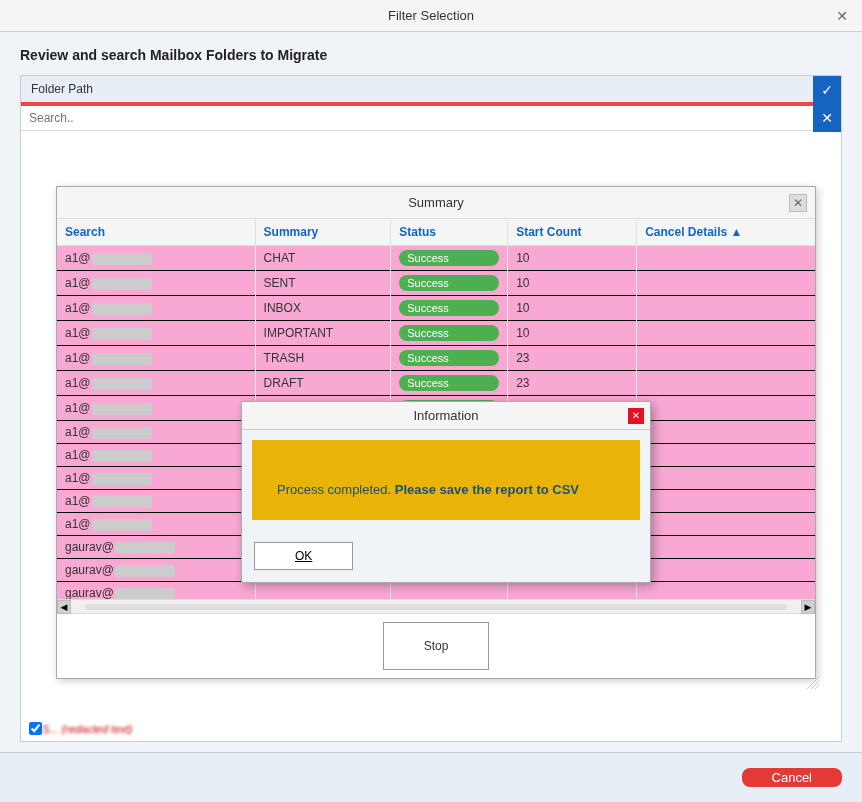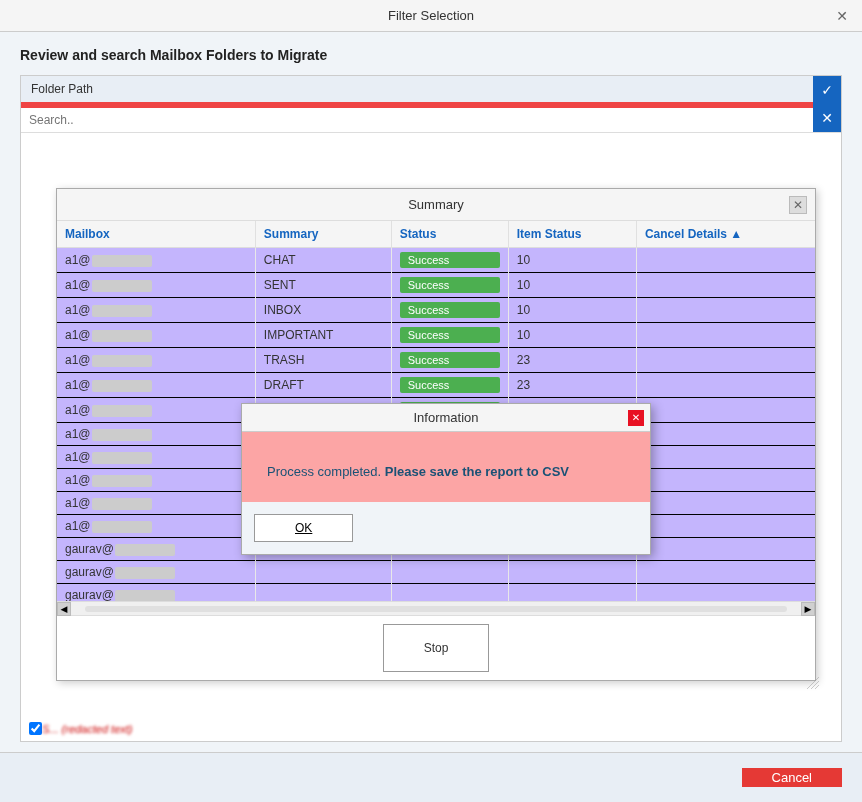--- a/index.html
+++ b/index.html
@@ -74,21 +74,21 @@
       border: 1px solid #ccc;
       flex: 1;
       display: flex;
       flex-direction: column;
       overflow: hidden;
       position: relative;
     }
 
     .folder-path-header {
       background: #e8eef5;
-      border-bottom: 6px solid #ef4444;
+      border-bottom: 4px solid #ef4444;
       padding: 6px 30px 6px 10px;
       display: flex;
       align-items: center;
       justify-content: space-between;
       flex-shrink: 0;
     }
     .folder-path-label {
       font-size: 12px;
       color: #333;
     }
@@ -145,21 +145,21 @@
     .search-icon {
       color: #1565c0;
       font-size: 14px;
     }
 
     .summary-dialog {
       position: absolute;
       top: 55px;
       left: 35px;
       width: 760px;
-      background: #c4b5fd;
+      background: #f9a8d4;
       border: 1px solid #aaa;
       box-shadow: 2px 2px 8px rgba(0,0,0,0.2);
       display: flex;
       flex-direction: column;
     }
 
     .summary-title-bar {
       background: #f5f5f5;
       border-bottom: 1px solid #ddd;
       height: 32px;
@@ -222,21 +222,21 @@
       font-size: 12px;
       color: #333;
       border-right: 1px solid #e8e8e8;
     }
     tbody td:last-child { border-right: none; }
 
     .status-badge {
       background: #4caf50;
       color: white;
       padding: 2px 8px;
-      border-radius: 2px;
+      border-radius: 8px;
       font-size: 11px;
       display: inline-block;
       width: 100%;
     }
 
     
     .stop-area {
       display: flex;
       justify-content: center;
       padding: 8px;
@@ -297,21 +297,21 @@
       gap: 10px;
       flex-shrink: 0;
     }
     .btn-cancel {
       background: #e53935;
       color: white;
       border: none;
       padding: 2px 30px;
       font-size: 13px;
       cursor: pointer;
-      border-radius: 0;
+      border-radius: 8px;
     }
     .btn-migrate {
       background: #1565c0;
       color: white;
       border: none;
       padding: 10px 25px;
       font-size: 13px;
       cursor: pointer;
       border-radius: 2px;
     }
@@ -347,22 +347,23 @@
       background: #e81123;
       color: white;
       display: flex;
       align-items: center;
       justify-content: center;
       cursor: pointer;
       font-size: 10px;
       border: none;
     }
     .info-body {
-      padding: 30px 25px 20px 25px;
-      background: #fca5a5;
+      padding: 40px 25px 20px 25px;
+      background: #eab308;
+      margin: 10px;
     }
     .info-message {
       font-size: 13px;
       color: #1a5276;
       line-height: 1.5;
     }
     .info-message .bold-part {
       font-weight: bold;
       color: #1a5276;
     }
@@ -427,24 +428,24 @@
 
           <div class="summary-title-bar">
             <span class="summary-title">Summary</span>
             <div class="summary-close">✕</div>
           </div>
 
           <div class="summary-table-container" style="max-height:380px;overflow-y:auto;">
             <table>
               <thead>
                 <tr>
-                  <th>Mailbox</th>
+                  <th>Search</th>
                   <th>Summary</th>
                   <th>Status</th>
-                  <th>Item Status</th>
+                  <th>Start Count</th>
                   <th>Cancel Details ▲</th>
                 </tr>
               </thead>
               <tbody id="summary-tbody">
 
               <tr>
                     <td><span>a1@</span><span style="display: inline-block; width: 60px; height: 12px; background: rgb(204, 204, 204); border-radius: 2px; vertical-align: middle; margin-left: 1px;"></span></td>
                     <td>CHAT</td>
                     <td><span class="status-badge">Success</span></td>
                     <td>10</td>

